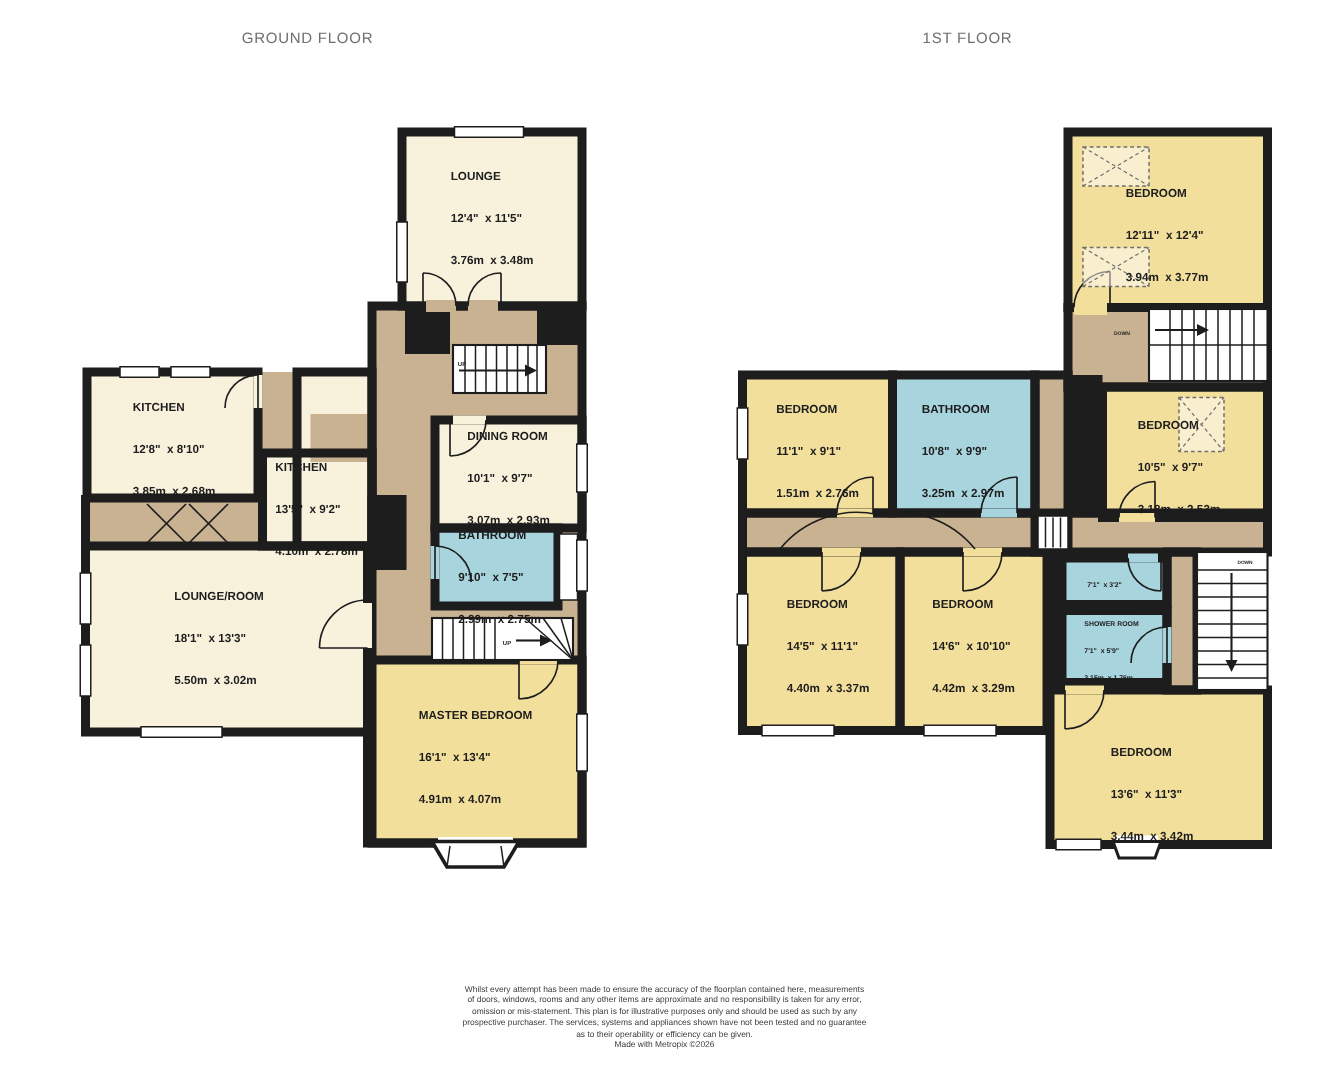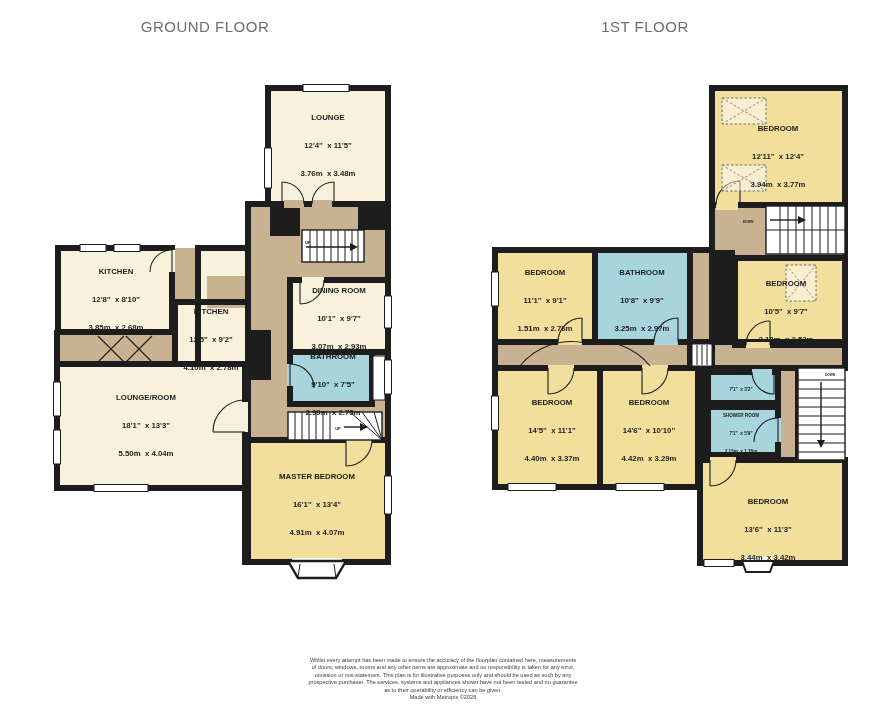--- a/index.html
+++ b/index.html
@@ -3,24 +3,24 @@
 <meta charset="utf-8">
 <style>
   html,body{margin:0;padding:0;}
   body{
     width:886px;height:710px;position:relative;background:#ffffff;overflow:hidden;
     font-family:"Liberation Sans",sans-serif;
   }
   .plan-svg{position:absolute;left:0;top:0;}
   .floor-title{
     position:absolute;transform:translate(-50%,-50%);
-    font-size:15px;color:var(--title-gray);letter-spacing:.5px;white-space:pre;
+    font-size:10px;color:var(--title-gray);letter-spacing:.5px;white-space:pre;
   }
   .room-label{
-    position:absolute;transform:translate(-50%,-50%);text-align:center;
+    position:absolute;transform:translate(-50%,-50%);text-align:left;
     font-weight:bold;font-size:7.8px;line-height:1.2;color:var(--label-dark);white-space:pre;
   }
   .room-label.tiny{font-size:4.6px;line-height:1.3;}
   .footer{
     position:absolute;left:0;right:0;top:657px;text-align:center;
     font-size:5.6px;line-height:1.32;color:var(--footer-gray);
   }
   
   .fc{fill:var(--room-cream);} .fy{fill:var(--room-yellow);} .fb{fill:var(--room-blue);}
   .ft{fill:var(--hallway-tan);} .bm{fill:var(--wall);}
@@ -335,21 +335,21 @@
   <div>3.07m  x 2.93m</div>
 </div>
 <div class="room-label" style="left:333px;top:380px">
   <div>BATHROOM</div>
   <div>9'10"  x 7'5"</div>
   <div>2.99m  x 2.75m</div>
 </div>
 <div class="room-label" style="left:146px;top:421px">
   <div>LOUNGE/ROOM</div>
   <div>18'1"  x 13'3"</div>
-  <div>5.50m  x 4.04m</div>
+  <div>5.50m  x 3.02m</div>
 </div>
 <div class="room-label" style="left:317px;top:500px">
   <div>MASTER BEDROOM</div>
   <div>16'1"  x 13'4"</div>
   <div>4.91m  x 4.07m</div>
 </div>
 
 <div class="room-label" style="left:778px;top:152px">
   <div>BEDROOM</div>
   <div>12'11"  x 12'4"</div>

